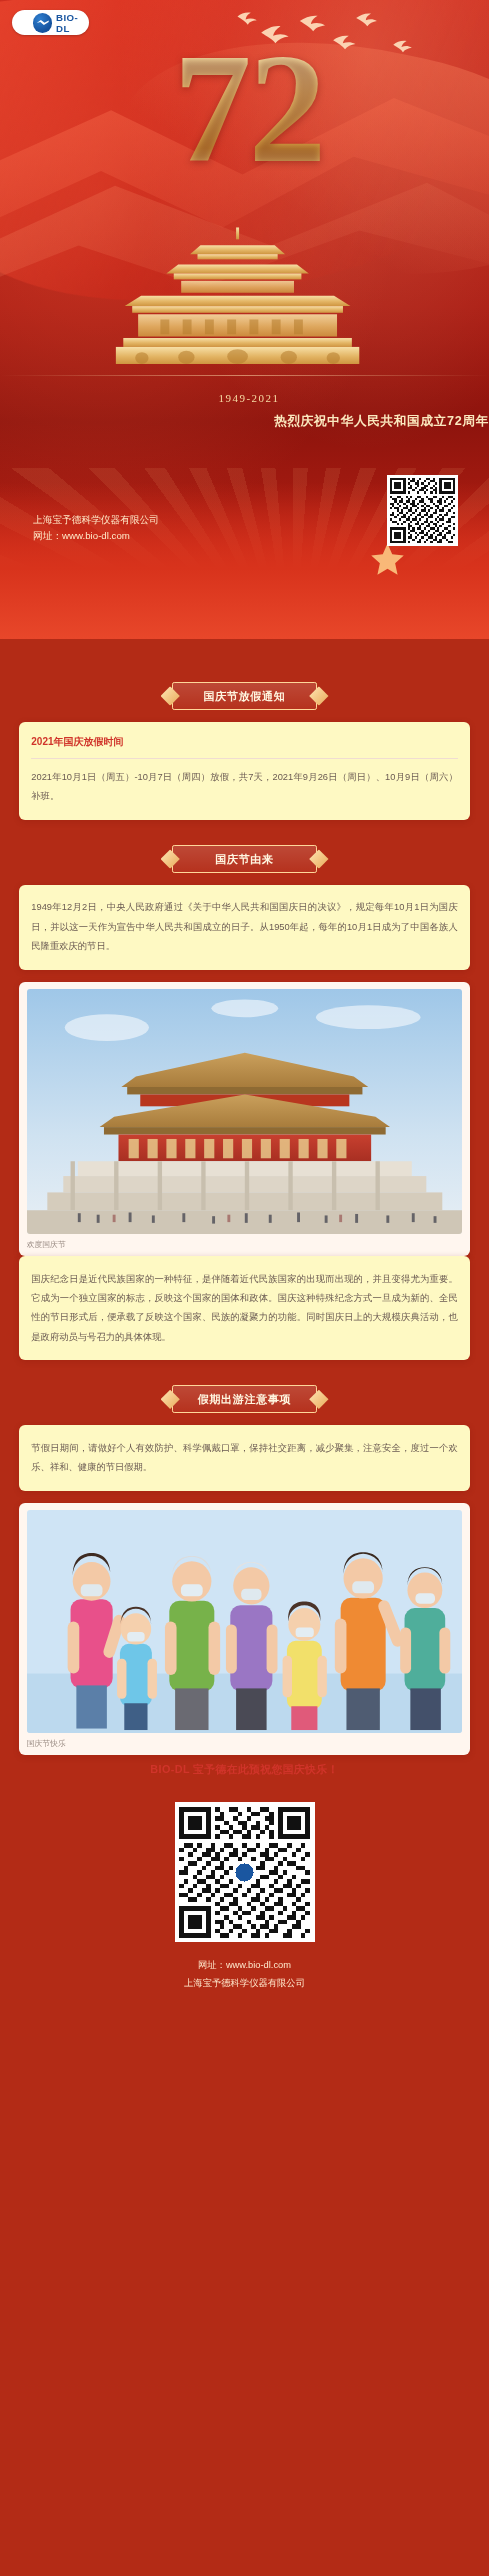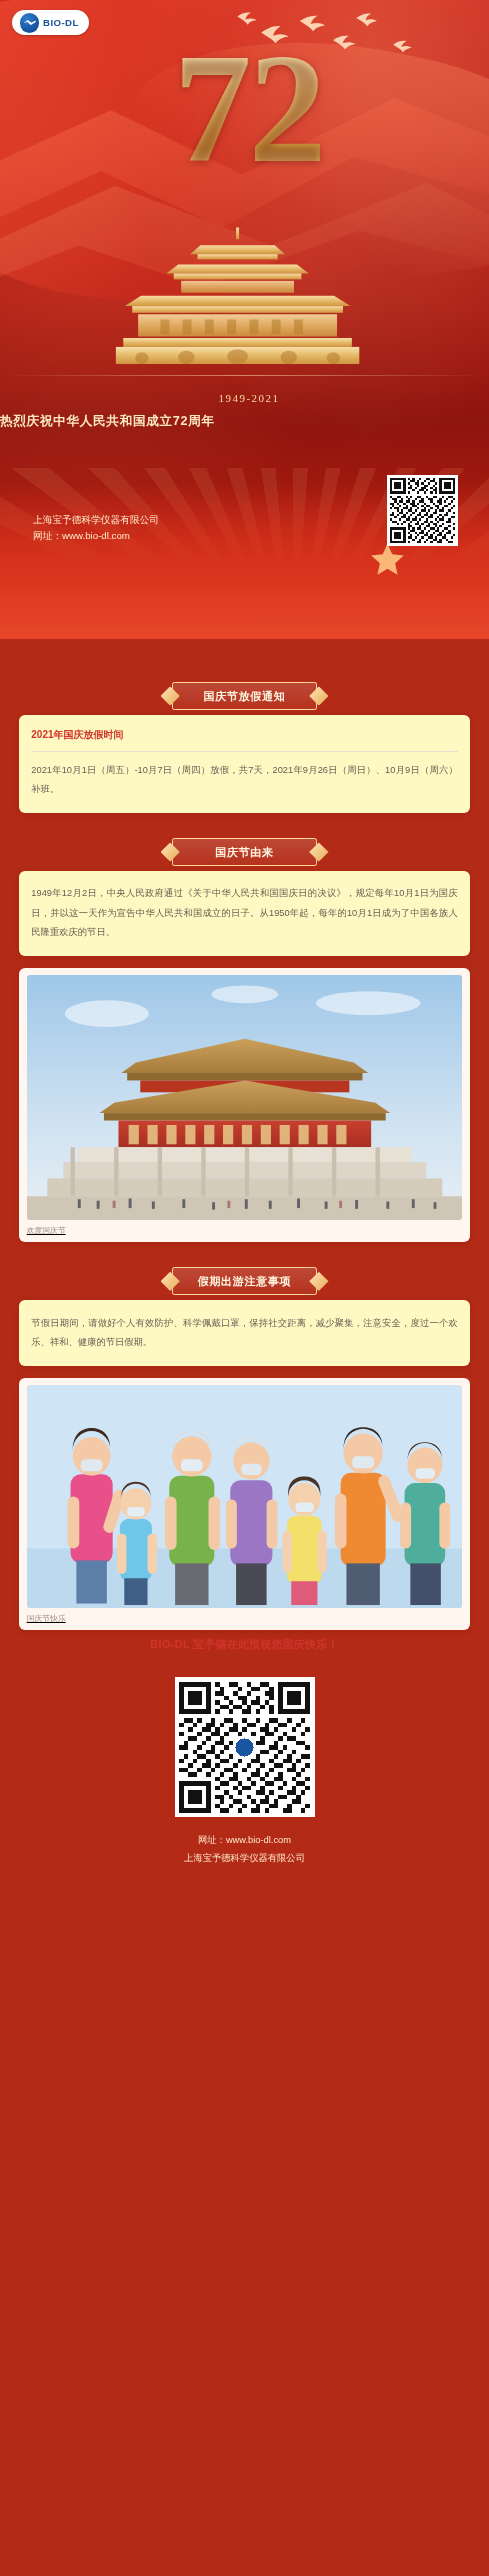--- a/index.html
+++ b/index.html
@@ -60,21 +60,21 @@
     opacity: .6;
   }
 
   .logo {
     position: absolute;
     left: 12px; top: 10.4px;
     width: 77px; height: 25px;
     background: #fff;
     border-radius: 12.6px;
     display: flex; align-items: center;
-    padding-left: 8px;
+    padding-left: 21px;
     box-shadow: 0 0.7px 2.2px rgba(0,0,0,.25);
   }
   .logo-mark {
     width: 19.3px; height: 19.3px;
     border-radius: 50%;
     background: radial-gradient(circle at 35% 30%, #2f7fd0, #14519c 70%);
     position: relative;
     flex: none;
   }
   .logo-mark::after {
@@ -126,21 +126,21 @@
   .hero-years {
     position: absolute; left: 9px; right: 0; top: 392px;
     text-align: center;
     color: #f6dba4;
     font-size: 11px;
     letter-spacing: 1.5px;
     font-family: "Liberation Serif", serif;
   }
   .hero-slogan {
     position: absolute; left: 0; right: 0; top: 413px;
-    text-align: left;
+    text-align: right;
     color: #fbe9bf;
     font-size: 12.6px;
     letter-spacing: 0.7px;
     font-weight: bold;
   }
   .hero-qr {
     position: absolute;
     right: 31px; top: 475px;
     width: 71px; height: 71px;
     background: #fff;
@@ -174,21 +174,21 @@
     opacity: .7;
   }
 
   
   .body-wrap {
     position: relative;
     padding: 18px 19.3px 7.4px;
   }
 
   .section-head {
-    margin: 25px auto 5px;
+    margin: 25px auto 12px;
     width: 171px;
     height: 28px;
     position: relative;
     display: flex; align-items: center; justify-content: center;
   }
   .section-head .plate {
     position: absolute; left: 13.4px; right: 13.4px; top: 0; bottom: 0;
     border: 1.1px solid #ffd79a;
     background: linear-gradient(180deg, rgba(255,255,255,.14), rgba(255,255,255,.03));
     border-radius: 2.2px;
@@ -233,21 +233,20 @@
     line-height: 19.3px;
     text-align: justify;
   }
 
   .photo-card {
     background: #fff6ef;
     border-radius: 6px;
     padding: 7.4px 7.4px 6px;
     margin-top: 12px;
     box-shadow: 0 1.5px 6px rgba(110,15,5,.18);
-    text-decoration: underline;
   }
   .photo {
     width: 100%;
     height: 245px;
     border-radius: 3px;
     overflow: hidden;
     position: relative;
   }
   .photo-caption {
     margin-top: 5.2px;
@@ -699,20 +698,23 @@
           <g fill="#8a3a3a" opacity=".55">
             <rect x="118" y="304" width="4" height="10"></rect>
               <rect x="276" y="304" width="4" height="10"></rect>
             <rect x="430" y="304" width="4" height="10"></rect>
           </g>
         </svg>
       </div>
       <div class="photo-caption">欢度国庆节</div>
     </div>
 
+    <div class="card">
+      <div class="card-text">国庆纪念日是近代民族国家的一种特征，是伴随着近代民族国家的出现而出现的，并且变得尤为重要。它成为一个独立国家的标志，反映这个国家的国体和政体。国庆这种特殊纪念方式一旦成为新的、全民性的节日形式后，便承载了反映这个国家、民族的凝聚力的功能。同时国庆日上的大规模庆典活动，也是政府动员与号召力的具体体现。</div>
+    </div>
 
     <div class="section-head">
       <div class="plate"></div>
       <div class="corner l"></div>
       <div class="corner r"></div>
       <div class="title">假期出游注意事项</div>
     </div>
 
     <div class="card">
       <div class="card-text">节假日期间，请做好个人有效防护、科学佩戴口罩，保持社交距离，减少聚集，注意安全，度过一个欢乐、祥和、健康的节日假期。</div>

